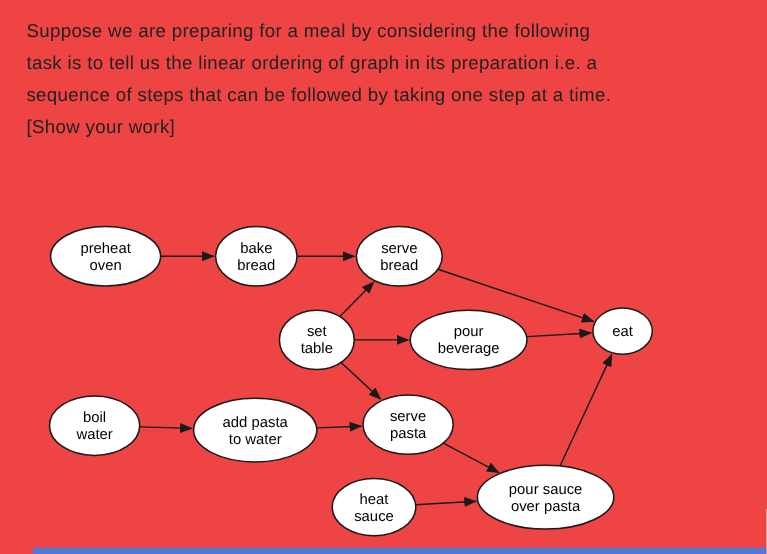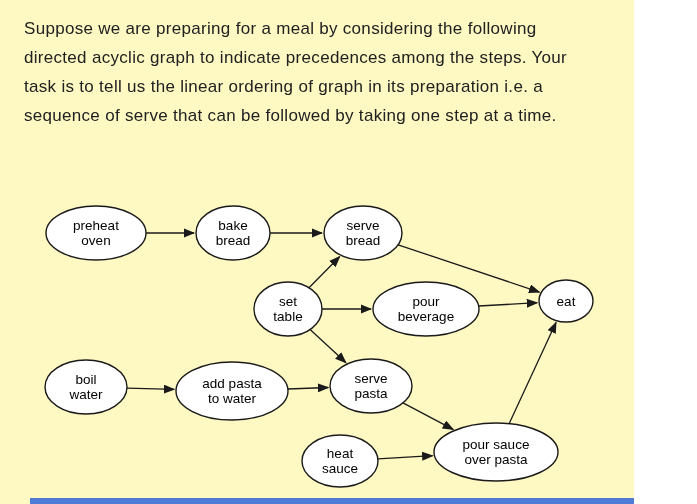--- a/index.html
+++ b/index.html
@@ -3,23 +3,23 @@
 <meta charset="utf-8">
 <style>
   html, body {
     margin: 0;
     padding: 0;
     background: #ffffff;
     font-family: "Liberation Sans", sans-serif;
   }
   .page {
     position: relative;
-    width: 634px;
+    width: 697px;
     height: 504px;
-    background: #fef9c3;
+    background: #ef4444;
     overflow: hidden;
   }
   .question {
     position: absolute;
     left: 24px;
     top: 14px;
     width: 640px;
     color: #212121;
     font-size: 17px;
     line-height: 29px;
@@ -46,23 +46,23 @@
     height: 6px;
   }
 </style>
 </head>
 <body>
 
 <div class="page">
 
   <div class="question">
     <div class="qline">Suppose we are preparing for a meal by considering the following</div>
-    <div class="qline">directed acyclic graph to indicate precedences among the steps. Your</div>
     <div class="qline">task is to tell us the linear ordering of graph in its preparation i.e. a</div>
-    <div class="qline">sequence of serve that can be followed by taking one step at a time.</div>
+    <div class="qline">sequence of steps that can be followed by taking one step at a time.</div>
+    <div class="qline">[Show your work]</div>
   </div>
 
   <svg id="dag" class="dag" width="697" height="504" viewBox="0 0 697 504">
     <defs>
       <marker id="arrowhead" markerWidth="9" markerHeight="7" refX="8" refY="3.5" orient="auto">
         <polygon points="0 0, 9 3.5, 0 7" fill="#1a1a1a"></polygon>
       </marker>
     </defs>
   <line x1="146.0" y1="233.0" x2="194.0" y2="233.0" stroke="#1a1a1a" stroke-width="1.3" marker-end="url(#arrowhead)"></line>
       <line x1="270.0" y1="233.0" x2="322.0" y2="233.0" stroke="#1a1a1a" stroke-width="1.3" marker-end="url(#arrowhead)"></line>

